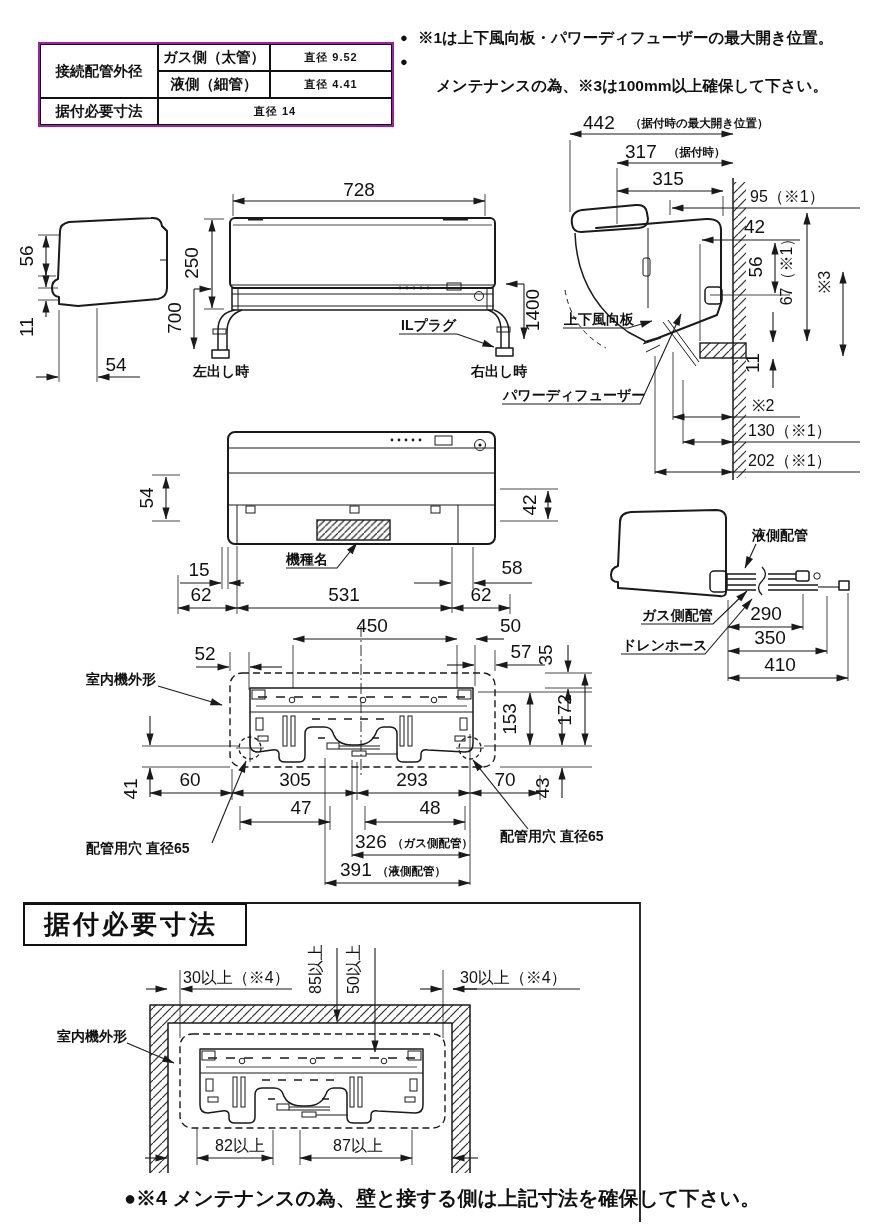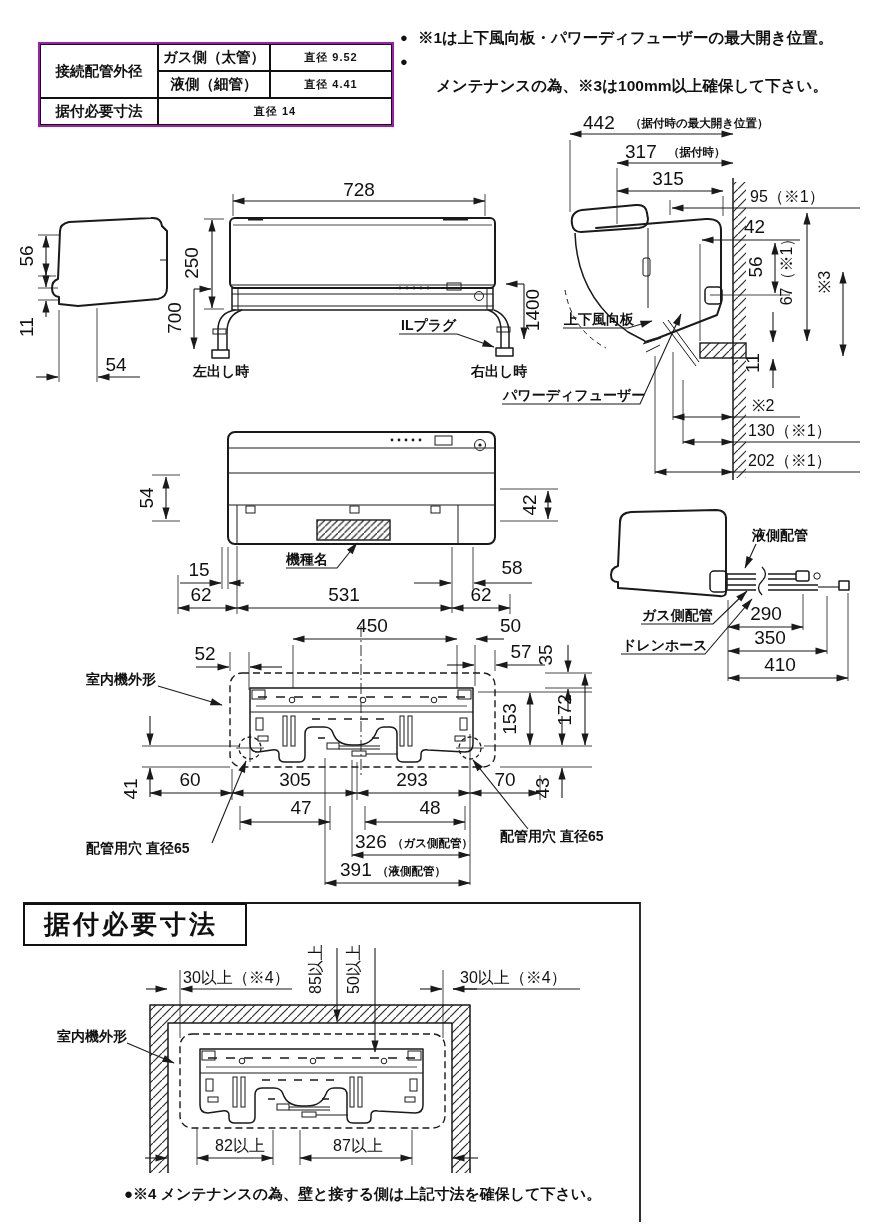--- a/index.html
+++ b/index.html
@@ -29,21 +29,21 @@
   #spec .num{font-size:11px;letter-spacing:1px;}
   
   #notes{position:absolute;left:400px;top:26px;width:480px;font-size:15.5px;font-weight:700;line-height:24px;white-space:nowrap;}
   #notes .row{display:flex;}
   #notes .b{width:18px;font-size:13px;}
   #notes .ind{padding-left:18px;}
   
   #ititle{position:absolute;left:23px;top:903px;width:224px;height:43px;border:2.5px solid #111;
           background:#fff;display:flex;align-items:center;box-sizing:border-box;padding-left:19px;
           font-size:26px;font-weight:700;letter-spacing:3px;}
-  #note4{position:absolute;left:124px;top:1185px;font-size:15px;font-weight:700;white-space:nowrap;}
+  #note4{position:absolute;left:124px;top:1185px;font-size:20px;font-weight:700;white-space:nowrap;}
 </style>
 </head>
 <body>
 
 <div id="page">
 
 <svg width="895" height="1231" viewBox="0 0 895 1231">
 <defs>
   <marker id="ah" markerWidth="14" markerHeight="10" refX="12.5" refY="5" orient="auto-start-reverse" markerUnits="userSpaceOnUse">
     <path d="M13,5 L1,1.4 L1,8.6 Z" fill="#1a1a1a"></path>

